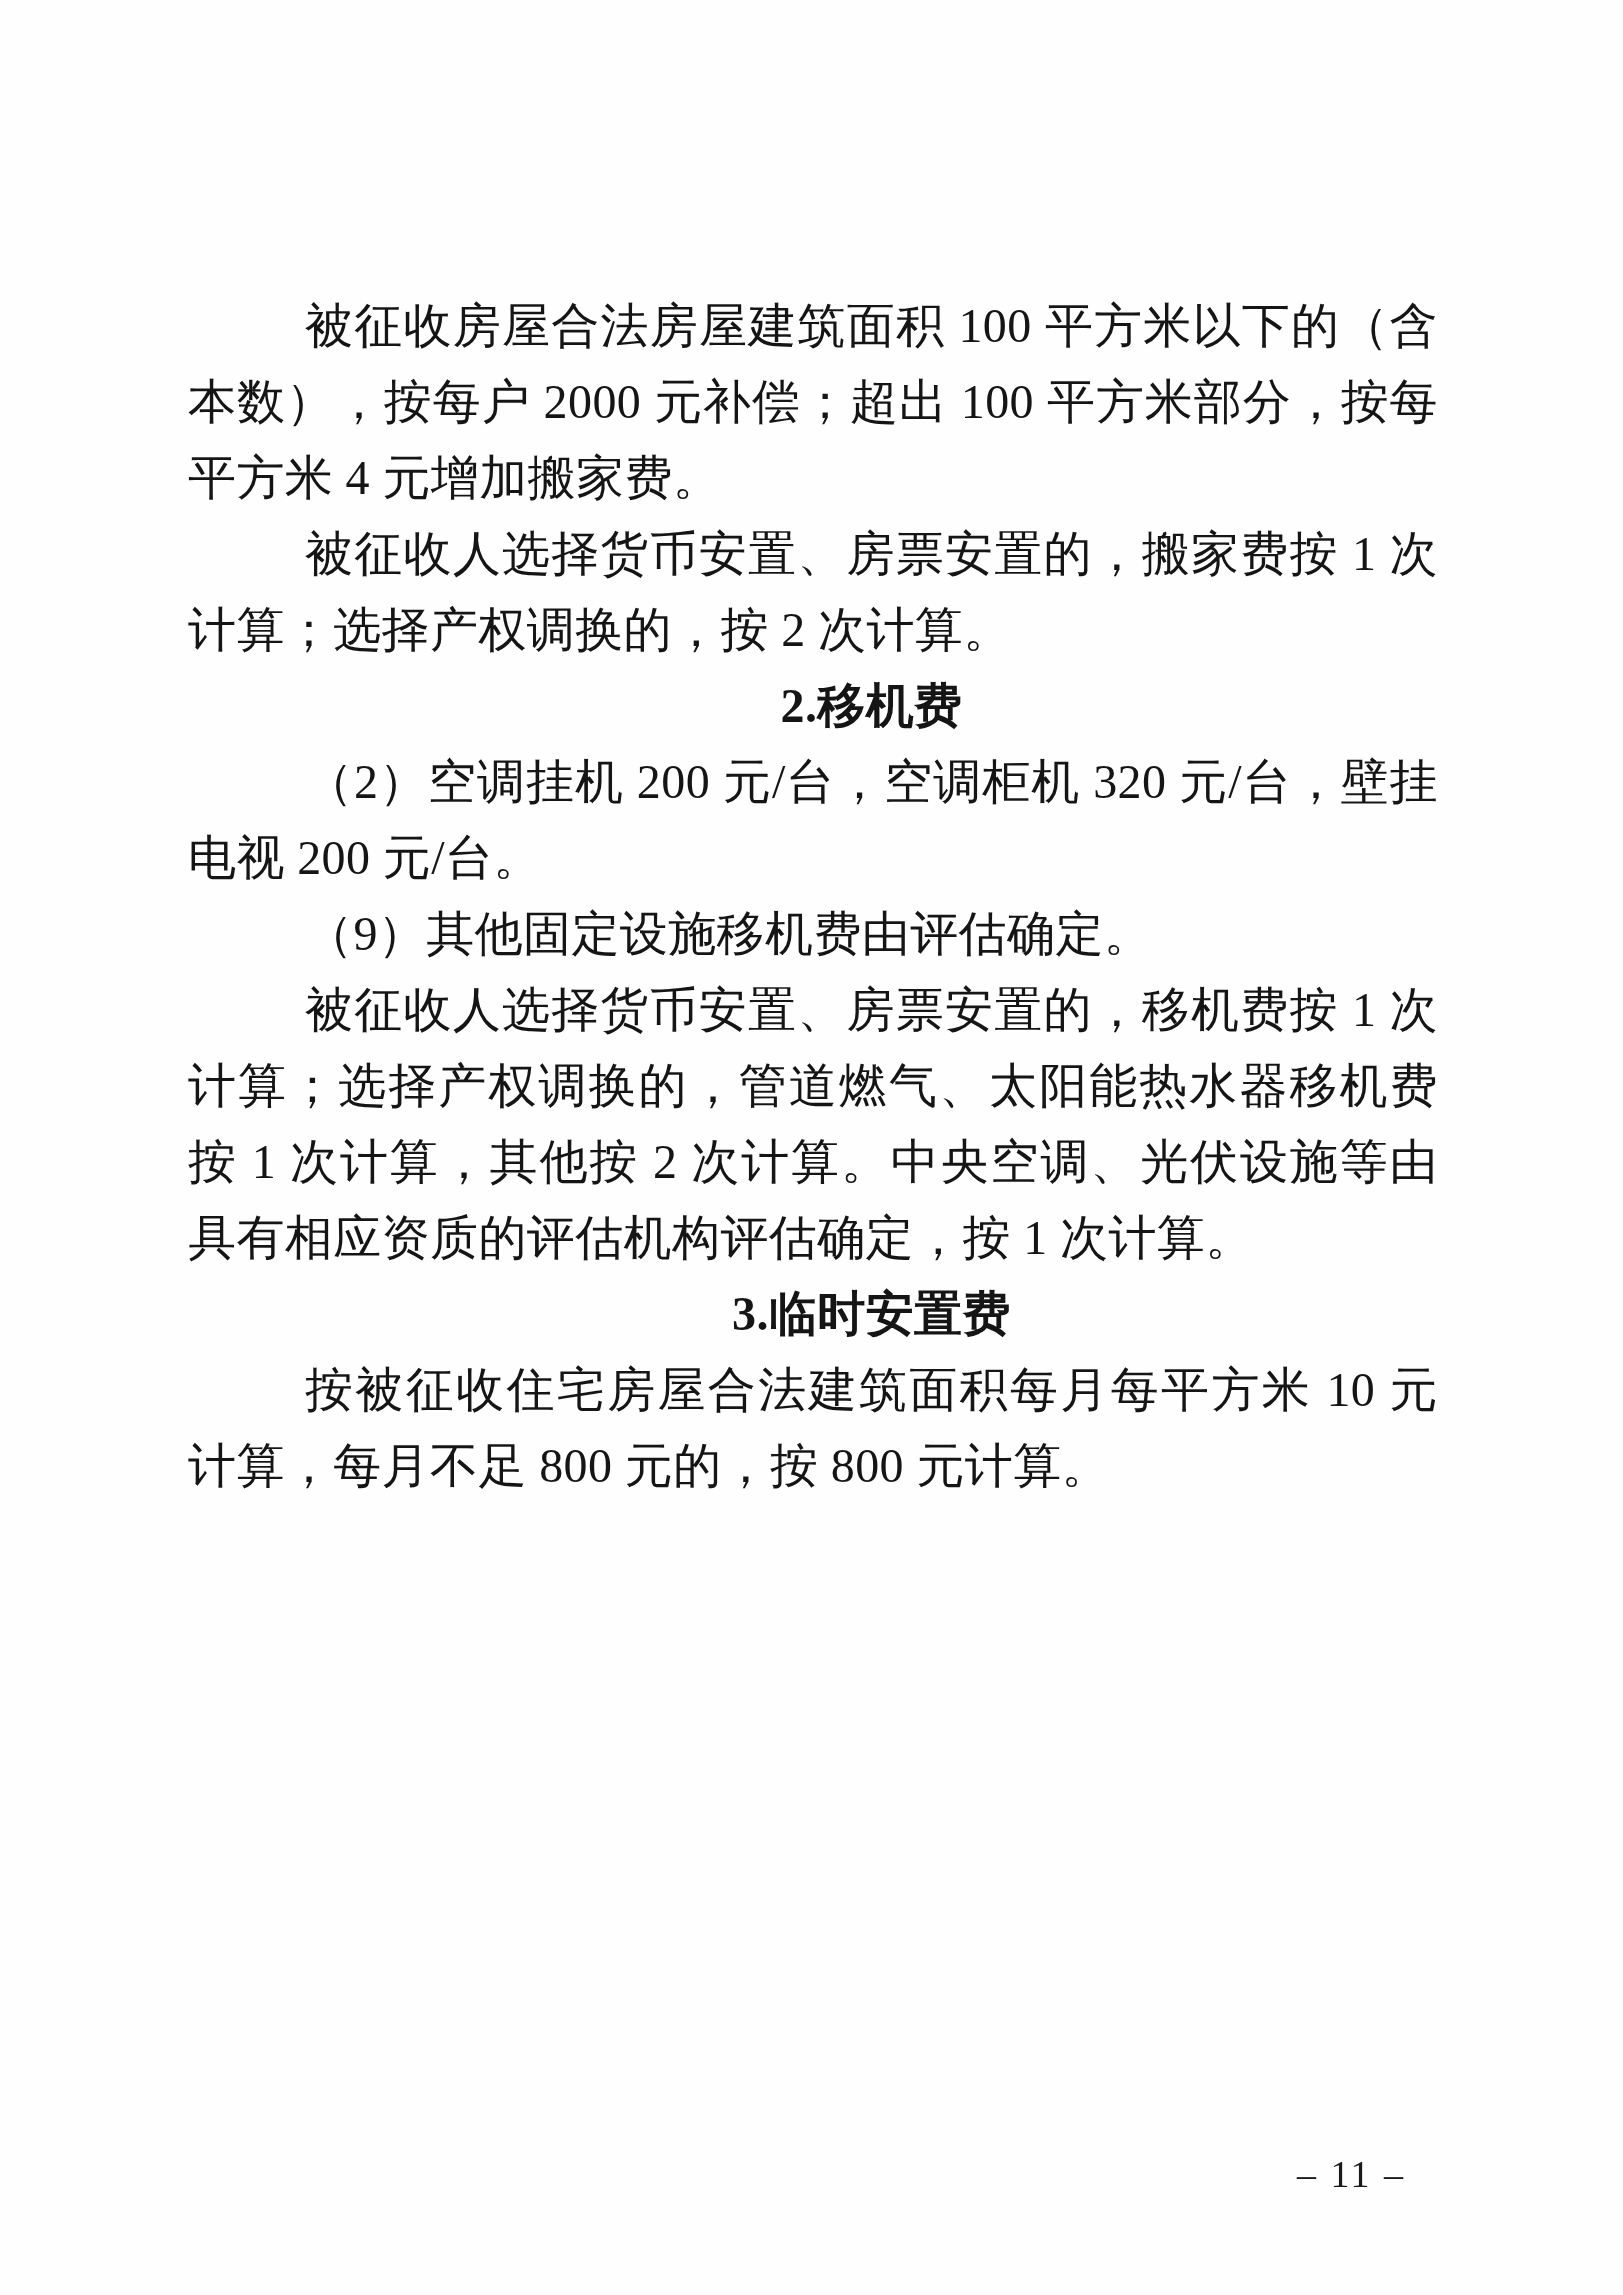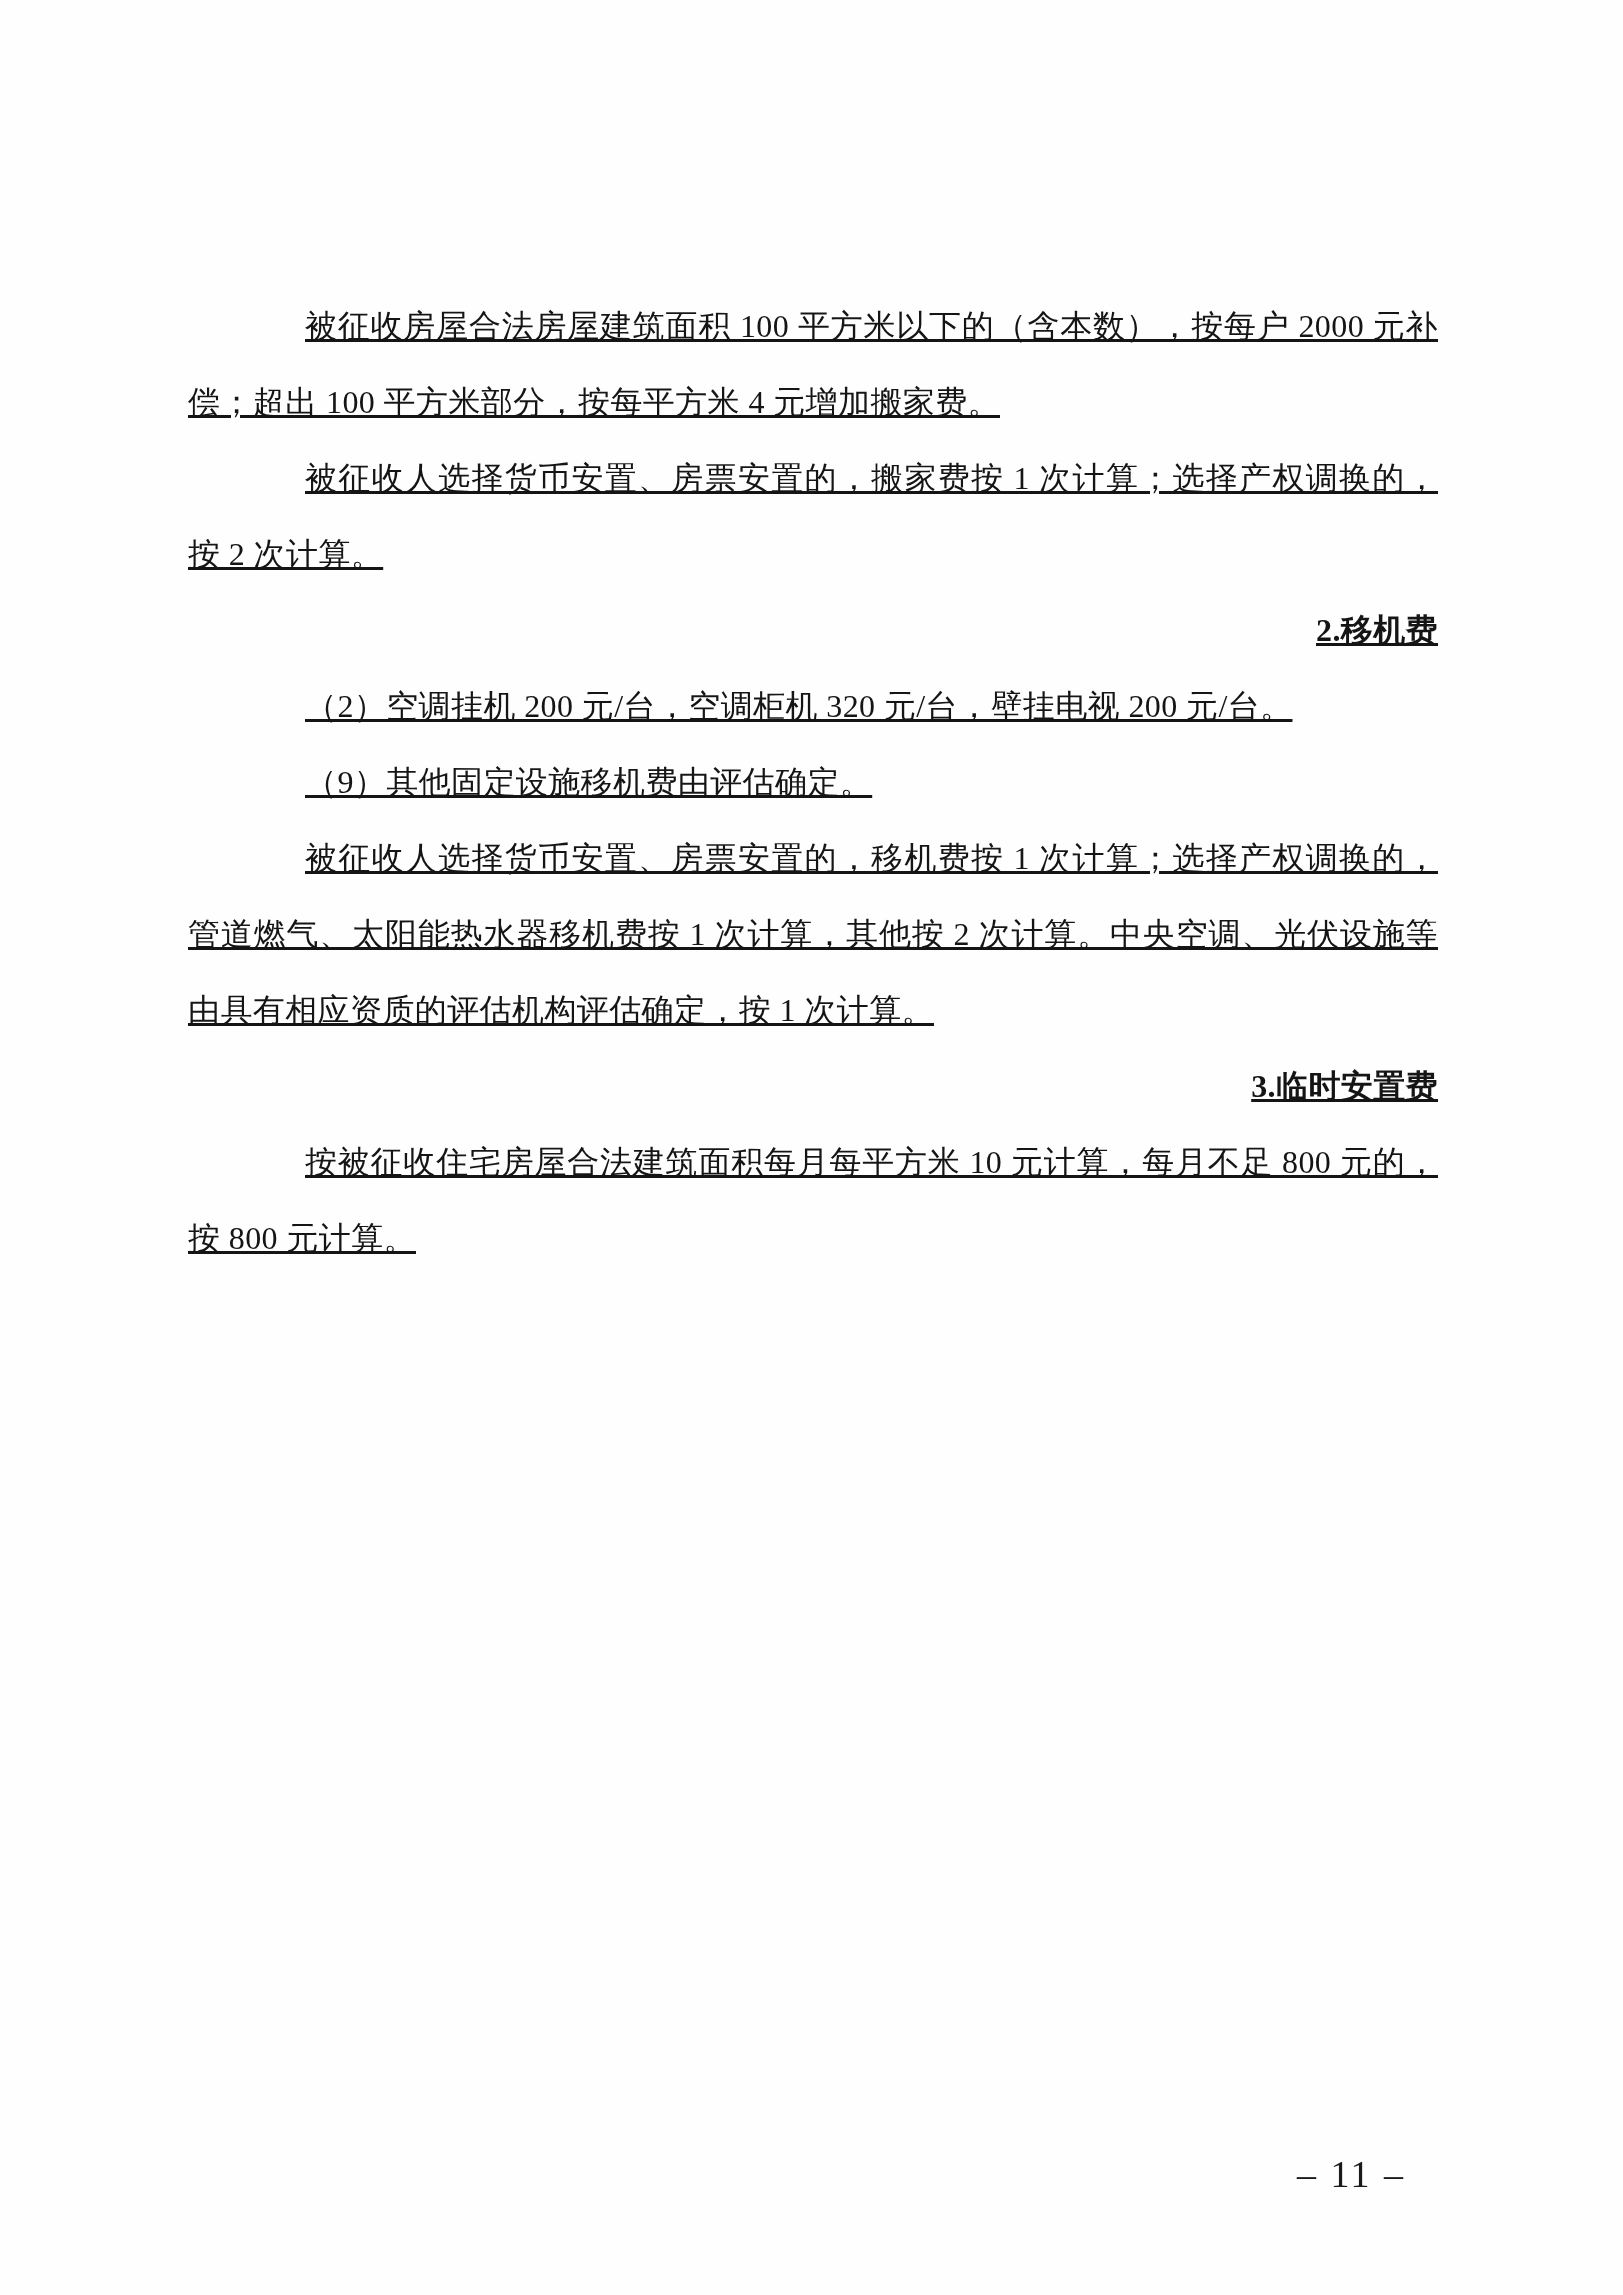--- a/index.html
+++ b/index.html
@@ -17,31 +17,30 @@
     color: #151515;
   }
   .content {
     position: absolute;
     left: 188px;
     top: 288px;
     width: 1250px;
   }
   .content p {
     margin: 0;
-    font-size: 32px;
+    font-size: 48px;
     line-height: 76px;
     text-align: justify;
     text-indent: 117px;
     letter-spacing: 0.4px;
     word-break: break-all;
-    text-decoration: underline;
   }
   .content p.heading {
     font-weight: 600;
-    text-align: right;
+    text-align: center;
   }
   .page-number {
     position: absolute;
     left: 1297px;
     top: 2152px;
     font-size: 38px;
     letter-spacing: 2.5px;
     color: #1a1a1a;
     white-space: nowrap;
   }

